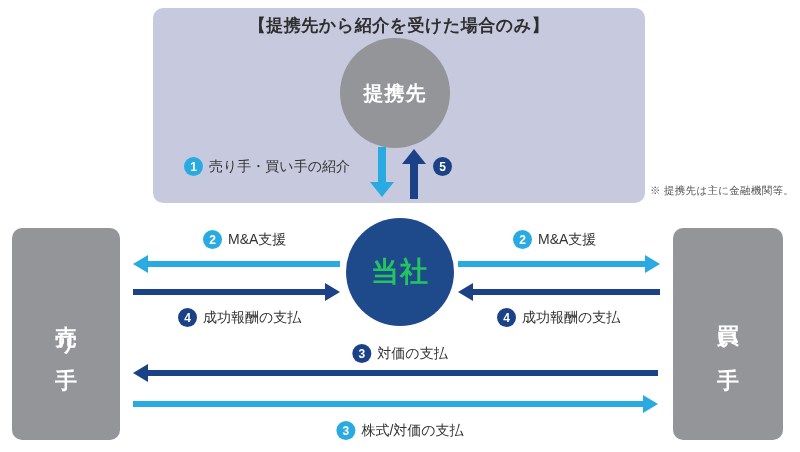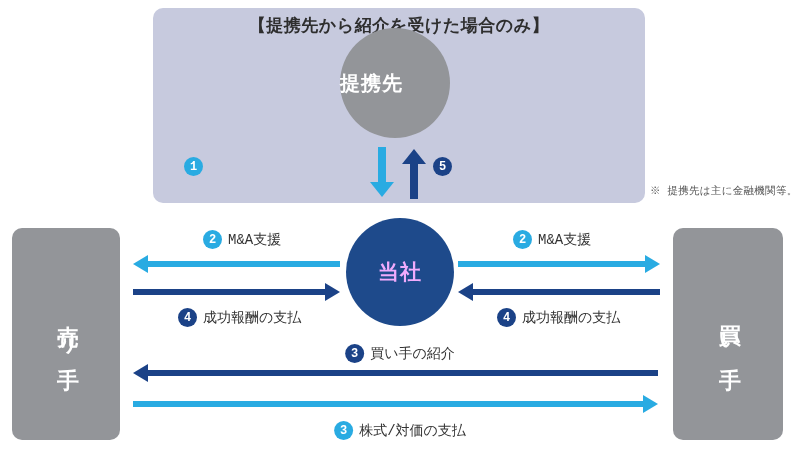--- a/index.html
+++ b/index.html
@@ -1,56 +1,56 @@
 <!DOCTYPE html>
 <html style="--light-blue: #29ABE2; --dark-blue: #1B4287; --navy: #1E4A8B; --lavender: #C7CADE; --gray: #939599; --text: #333333; --note: #555555;"><head>
 <meta charset="utf-8">
 <style>
   html,body { margin:0; padding:0; background:#ffffff; }
   .stage {
     position:relative; width:800px; height:452px; overflow:hidden;
     background:#ffffff;
-    font-family:Liberation Mono, monospace;
+    font-family:Liberation Sans, sans-serif;
     color:var(--text, #333);
   }
 
   
   .partner-box {
     position:absolute; left:153px; top:8px; width:492px; height:195px;
     background:var(--lavender, #C7CADE); border-radius:10px;
   }
   .partner-title {
     position:absolute; left:153px; top:14px; width:492px;
     text-align:center; font-size:17px; font-weight:700; color:#2e2e2e;
     letter-spacing:0.5px;
   }
   .partner-circle {
-    position:absolute; left:340px; top:28px; width:110px; height:110px;
+    position:absolute; left:340px; top:38px; width:110px; height:110px;
     border-radius:50%; background:var(--gray, #939599);
-    display:flex; align-items:center; justify-content:flex-start;
+    display:flex; align-items:center; justify-content:center;
     color:#fff; font-size:20px; font-weight:700; letter-spacing:1px;
   }
 
   
   .entity-box {
     position:absolute; top:228px; width:108px; height:212px;
     background:var(--gray, #939599); border-radius:10px;
     display:flex; align-items:center; justify-content:center;
   }
   .entity-box.seller { left:12px; }
   .entity-box.buyer  { left:673px; width:110px; }
   .entity-box .vtext {
     writing-mode:vertical-rl; text-orientation:upright;
     color:#fff; font-size:22px; font-weight:700; letter-spacing:9px;
   }
   .company-circle {
     position:absolute; left:346px; top:218px; width:108px; height:108px;
     border-radius:50%; background:var(--navy, #1E4A8B);
     display:flex; align-items:center; justify-content:center;
-    color:#f0abfc; font-size:21px; font-weight:700; letter-spacing:1px;
+    color:#22c55e; font-size:28px; font-weight:700; letter-spacing:1px;
   }
 
   
   .c-lb { --ac: var(--light-blue, #29ABE2); }
   .c-db { --ac: var(--dark-blue, #1B4287); }
 
   .arrow-h { position:absolute; height:18px; }
   .arrow-h .shaft { position:absolute; top:6px; height:6px; background:var(--ac); }
   .arrow-h.dir-left  .shaft { left:13px; right:0; }
   .arrow-h.dir-right .shaft { left:0; right:13px; }
@@ -102,20 +102,21 @@
     <div class="shaft"></div>
     <div class="head"></div>
   </div>
   <div class="arrow-v dir-up c-db" style="left:402px; top:149px; height:50px;">
     <div class="shaft"></div>
     <div class="head"></div>
   </div>
 
   <div class="flow-label" style="left:184px; top:157px;">
     <span class="badge c-lb">1</span>
+    <span>売り手・買い手の紹介</span>
   </div>
   <div class="flow-label" style="left:433px; top:157px;">
     <span class="badge c-db">5</span>
   </div>
 
   <div class="note">※ 提携先は主に金融機関等。</div>
 
   <div class="entity-box seller">
     <span class="vtext">売り手</span>
   </div>
@@ -166,20 +167,20 @@
     <span class="badge c-db">4</span>
     <span>成功報酬の支払</span>
   </div>
   <div class="flow-label" style="left:497px; top:308px;">
     <span class="badge c-db">4</span>
     <span>成功報酬の支払</span>
   </div>
 
   <div class="flow-label centered" style="top:344px;">
     <span class="badge c-db">3</span>
-    <span>買い手の紹介</span>
+    <span>対価の支払</span>
   </div>
   <div class="flow-label centered" style="top:421px;">
     <span class="badge c-lb">3</span>
     <span>株式/対価の支払</span>
   </div>
 
 </div>
 
 </body></html>

